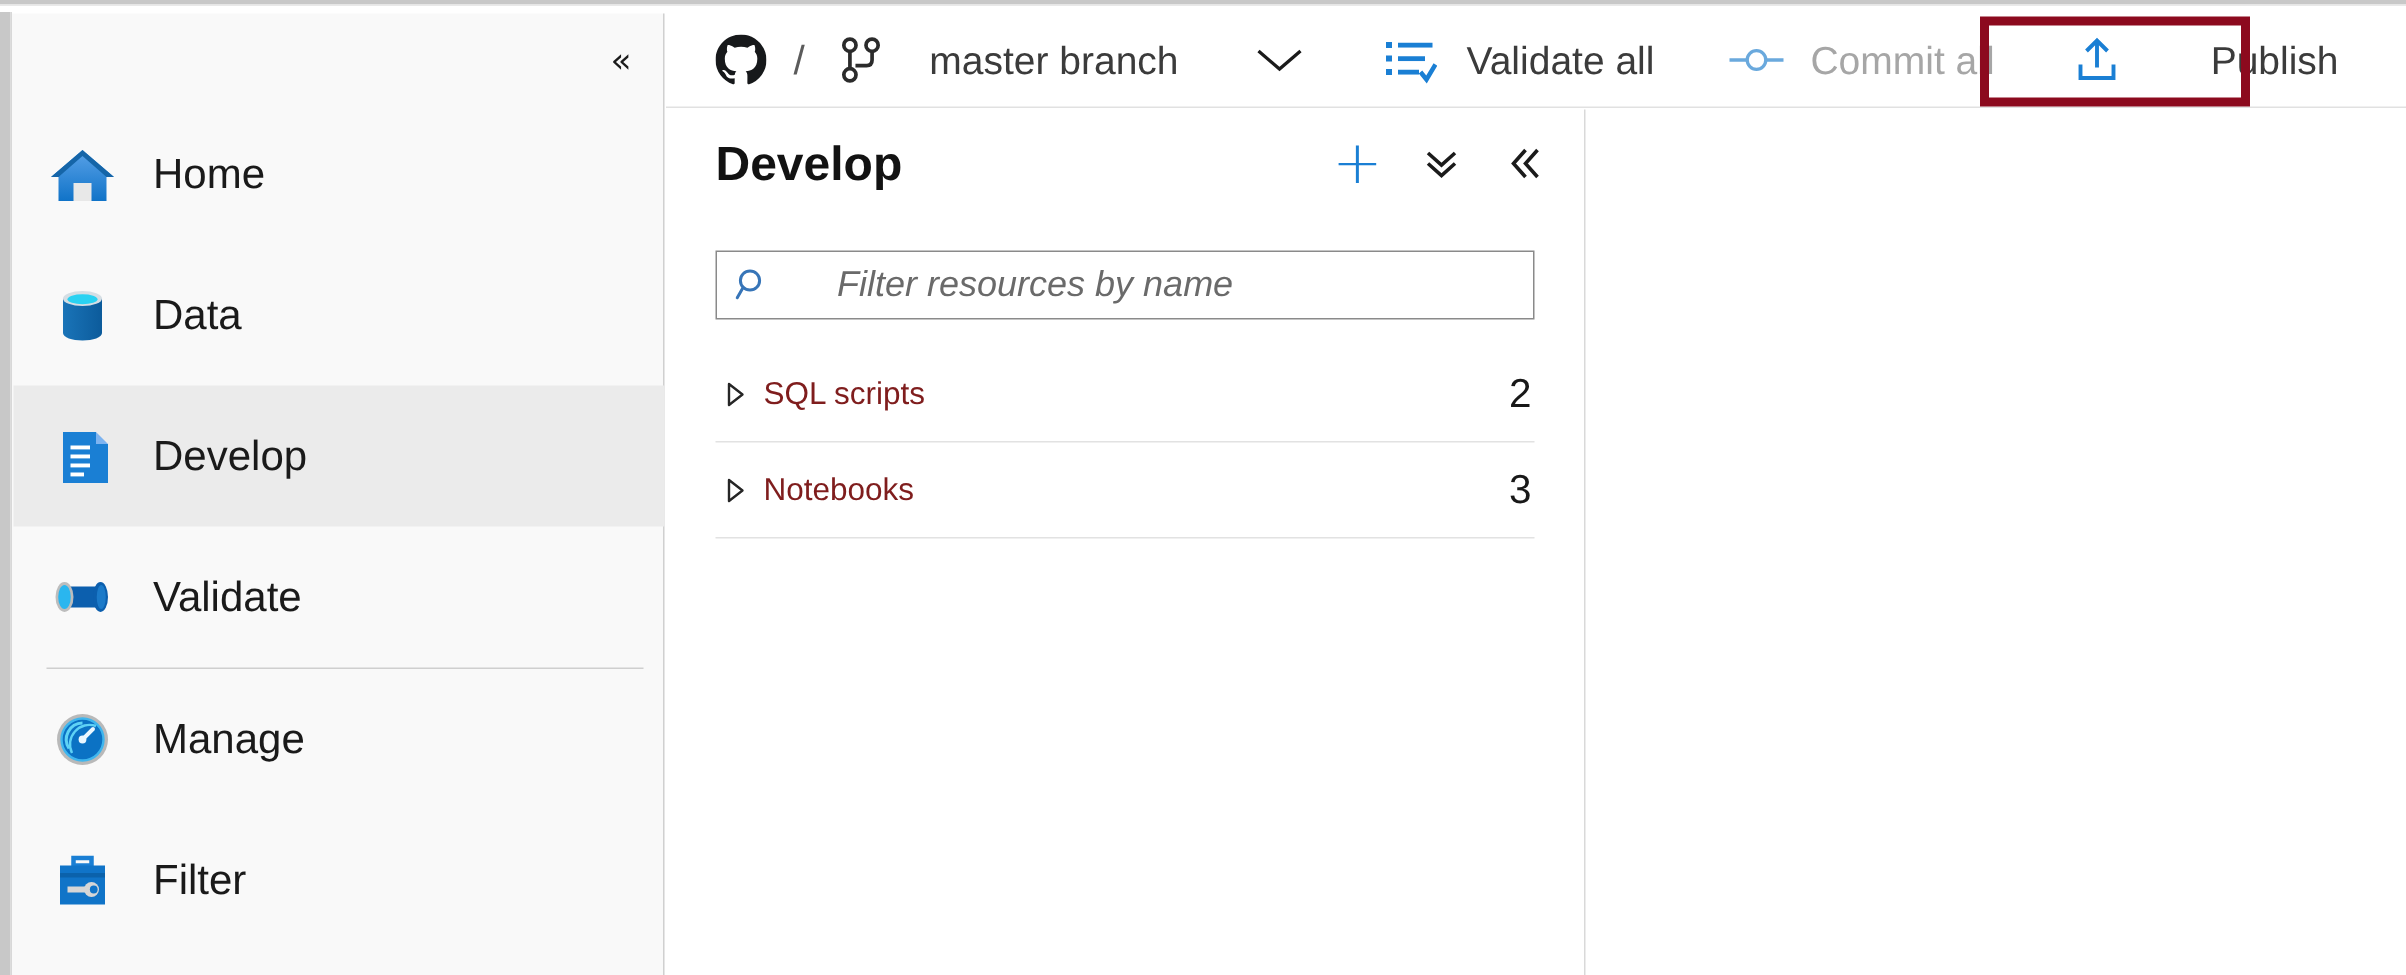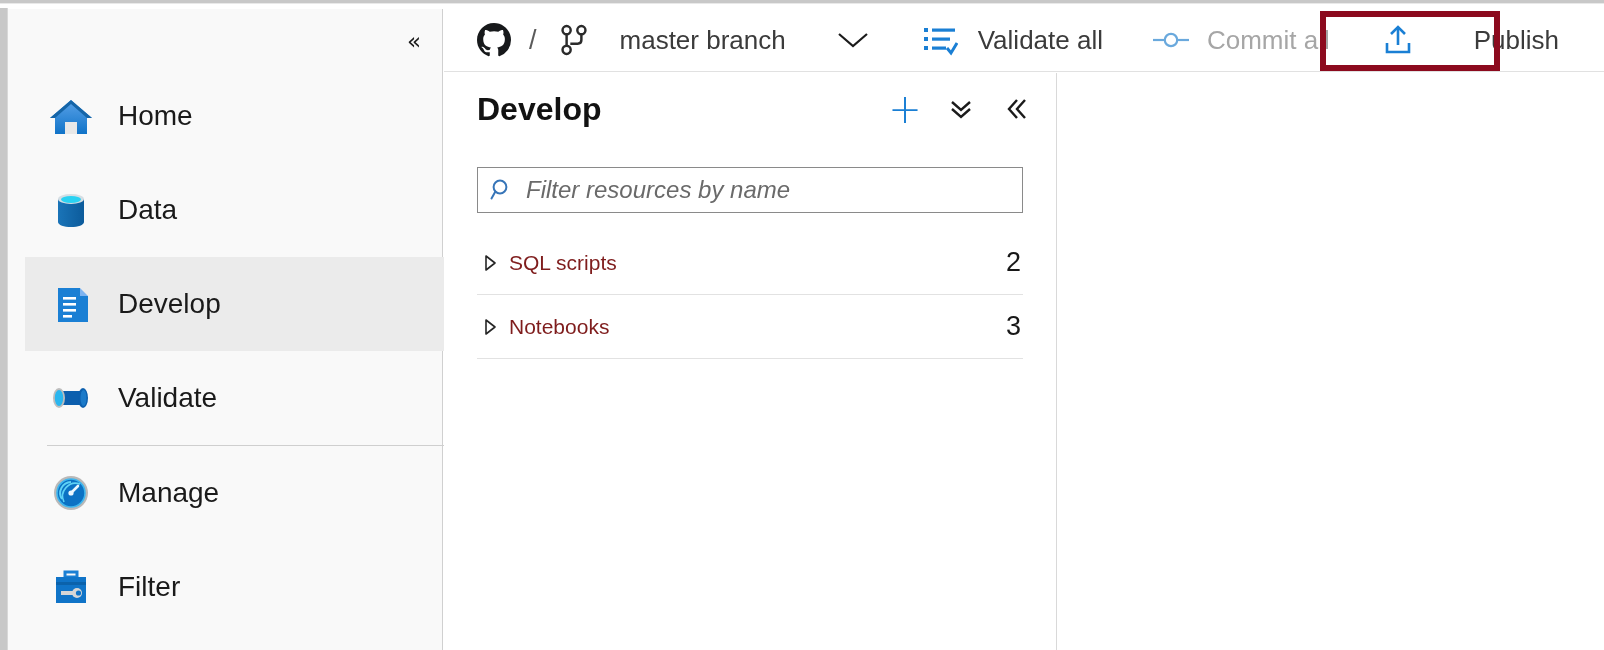--- a/index.html
+++ b/index.html
@@ -60,21 +60,21 @@
   }
   .chev-dbl-left {
     display: inline-block;
     color: #1b1b1b;
     font-size: 23px;
     line-height: 1;
     font-family: "DejaVu Sans", sans-serif;
   }
   .nav-list {
     position: absolute;
-    left: 17px;
+    left: 1px;
     top: 60px;
     width: 100%;
   }
   .nav-item {
     position: relative;
     display: flex;
     align-items: center;
     height: 94px;
     padding-left: 22px;
     box-sizing: border-box;
@@ -201,20 +201,21 @@
   }
   .search-wrap {
     margin: 22px 33px 0 33px;
     height: 46px;
     border: 1px solid #8a8a8a;
     box-sizing: border-box;
     display: flex;
     align-items: center;
     background: #ffffff;
     cursor: text;
+    gap: 32px;
   }
   .search-icon-box {
     width: 48px;
     display: flex;
     align-items: center;
     justify-content: center;
     flex: 0 0 48px;
   }
   .search-input {
     border: none;

